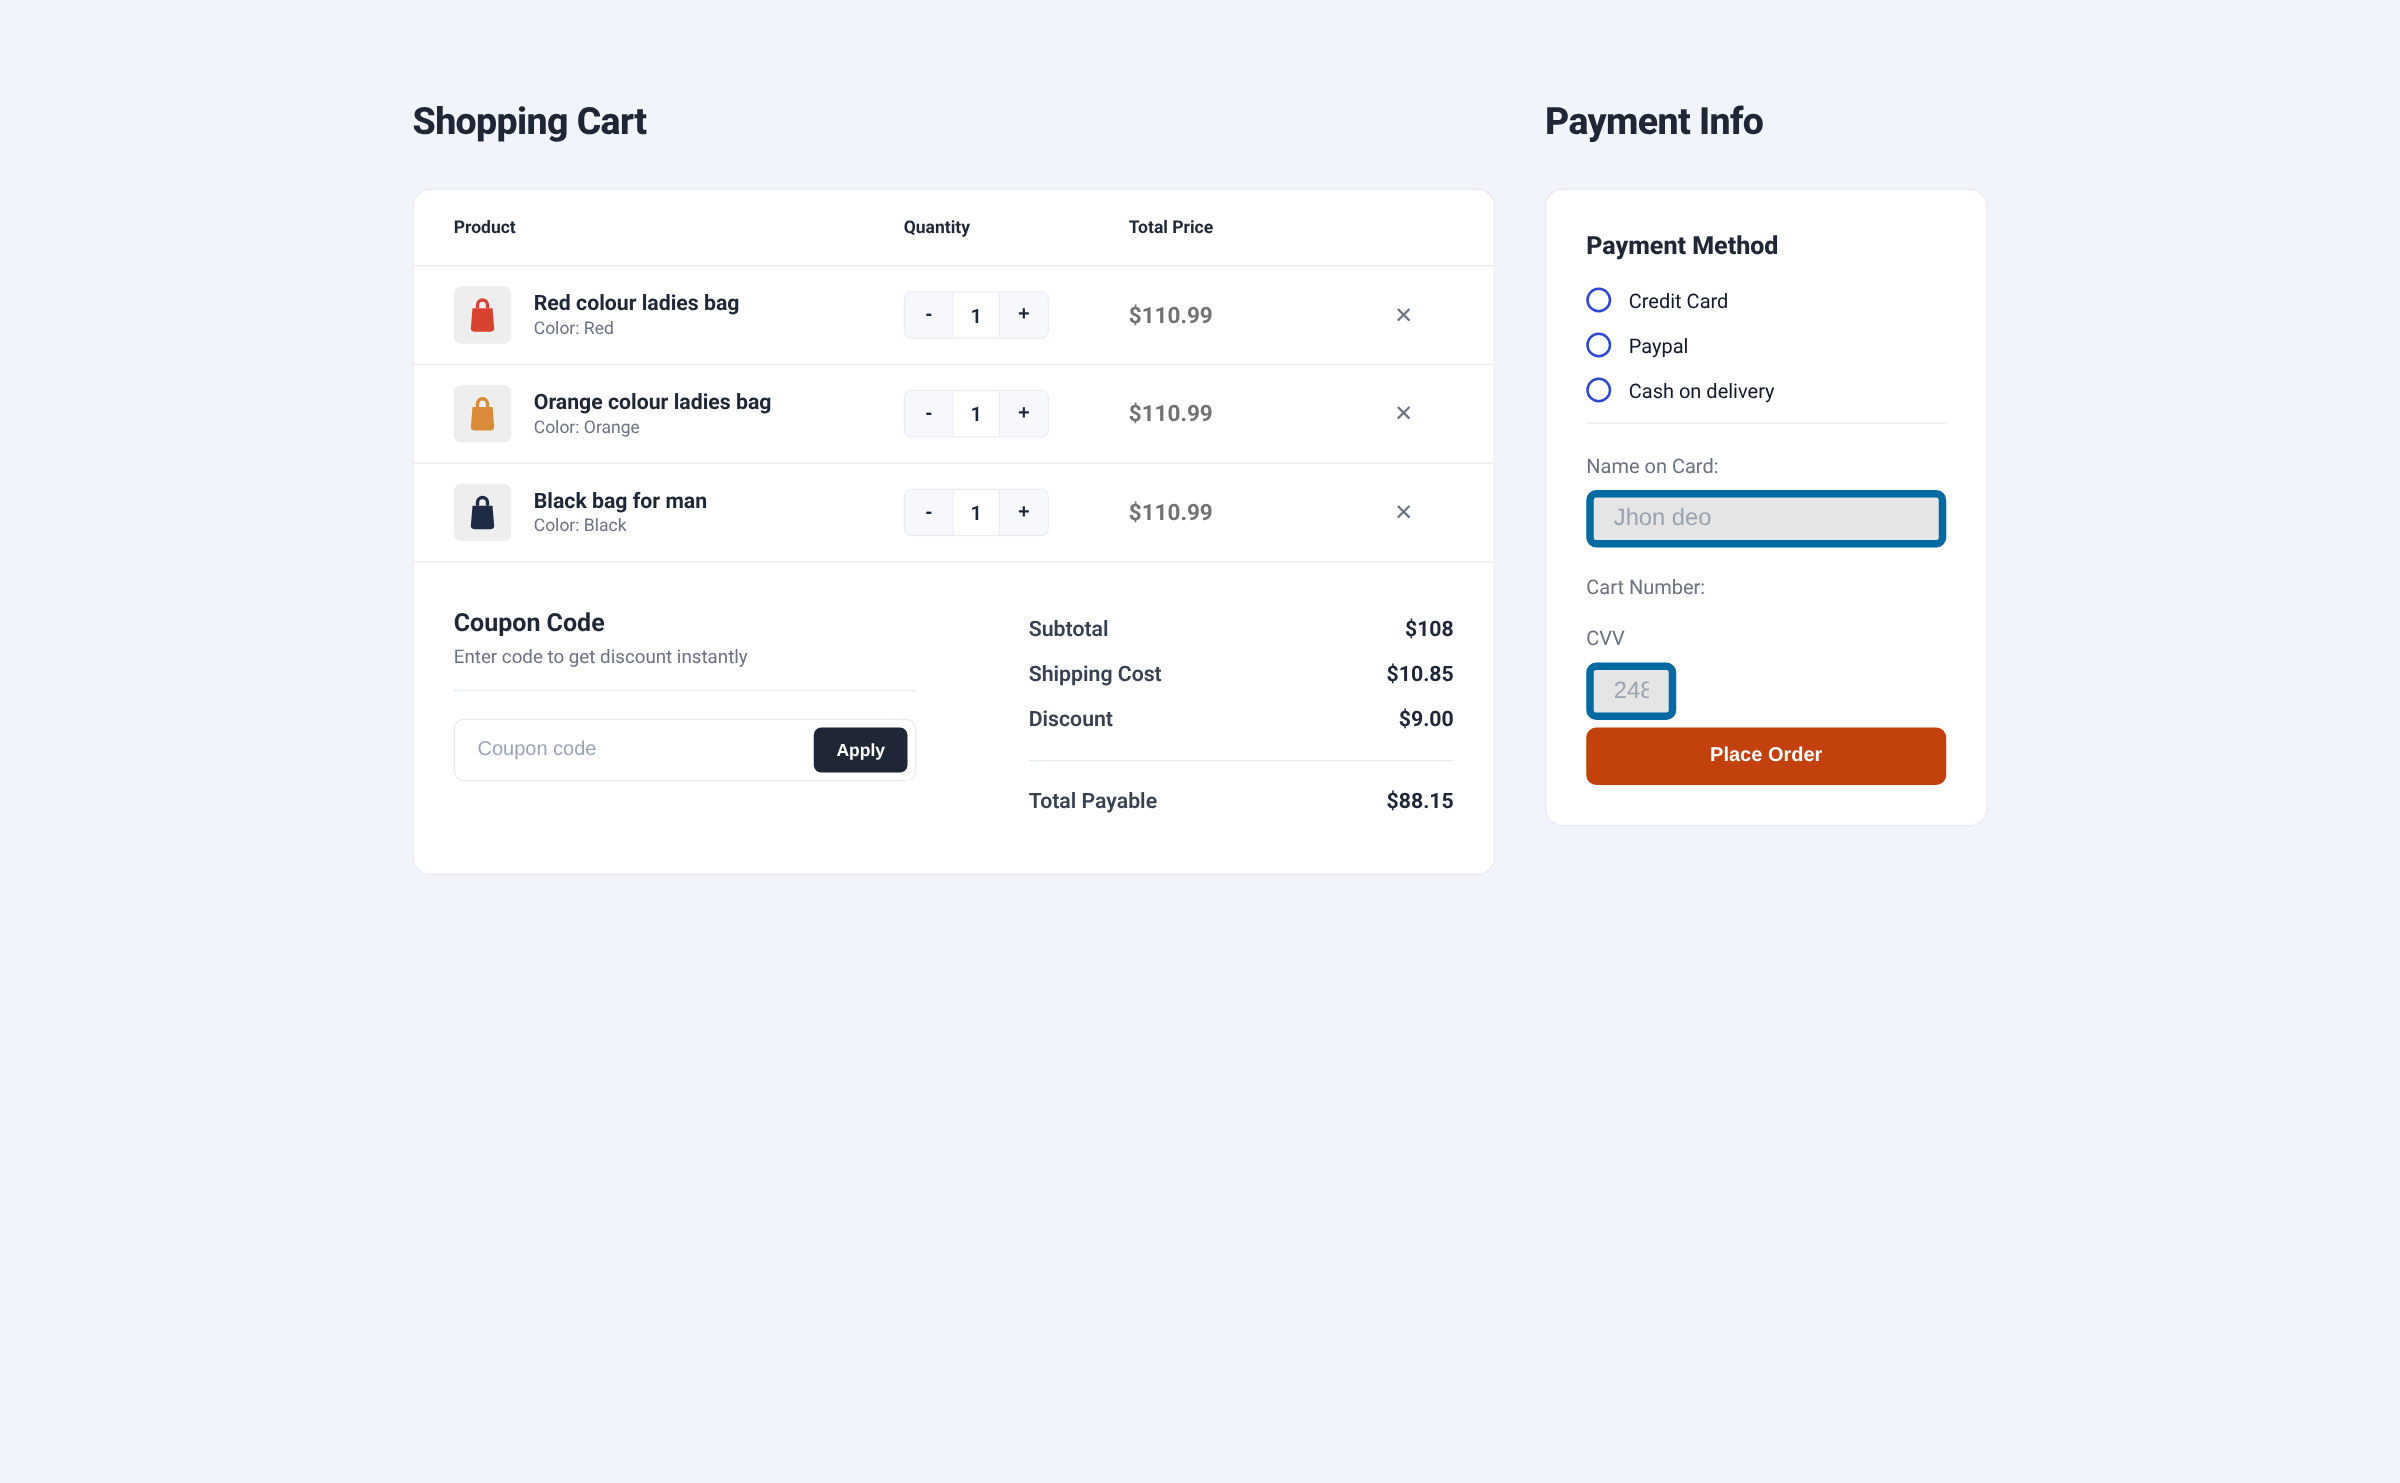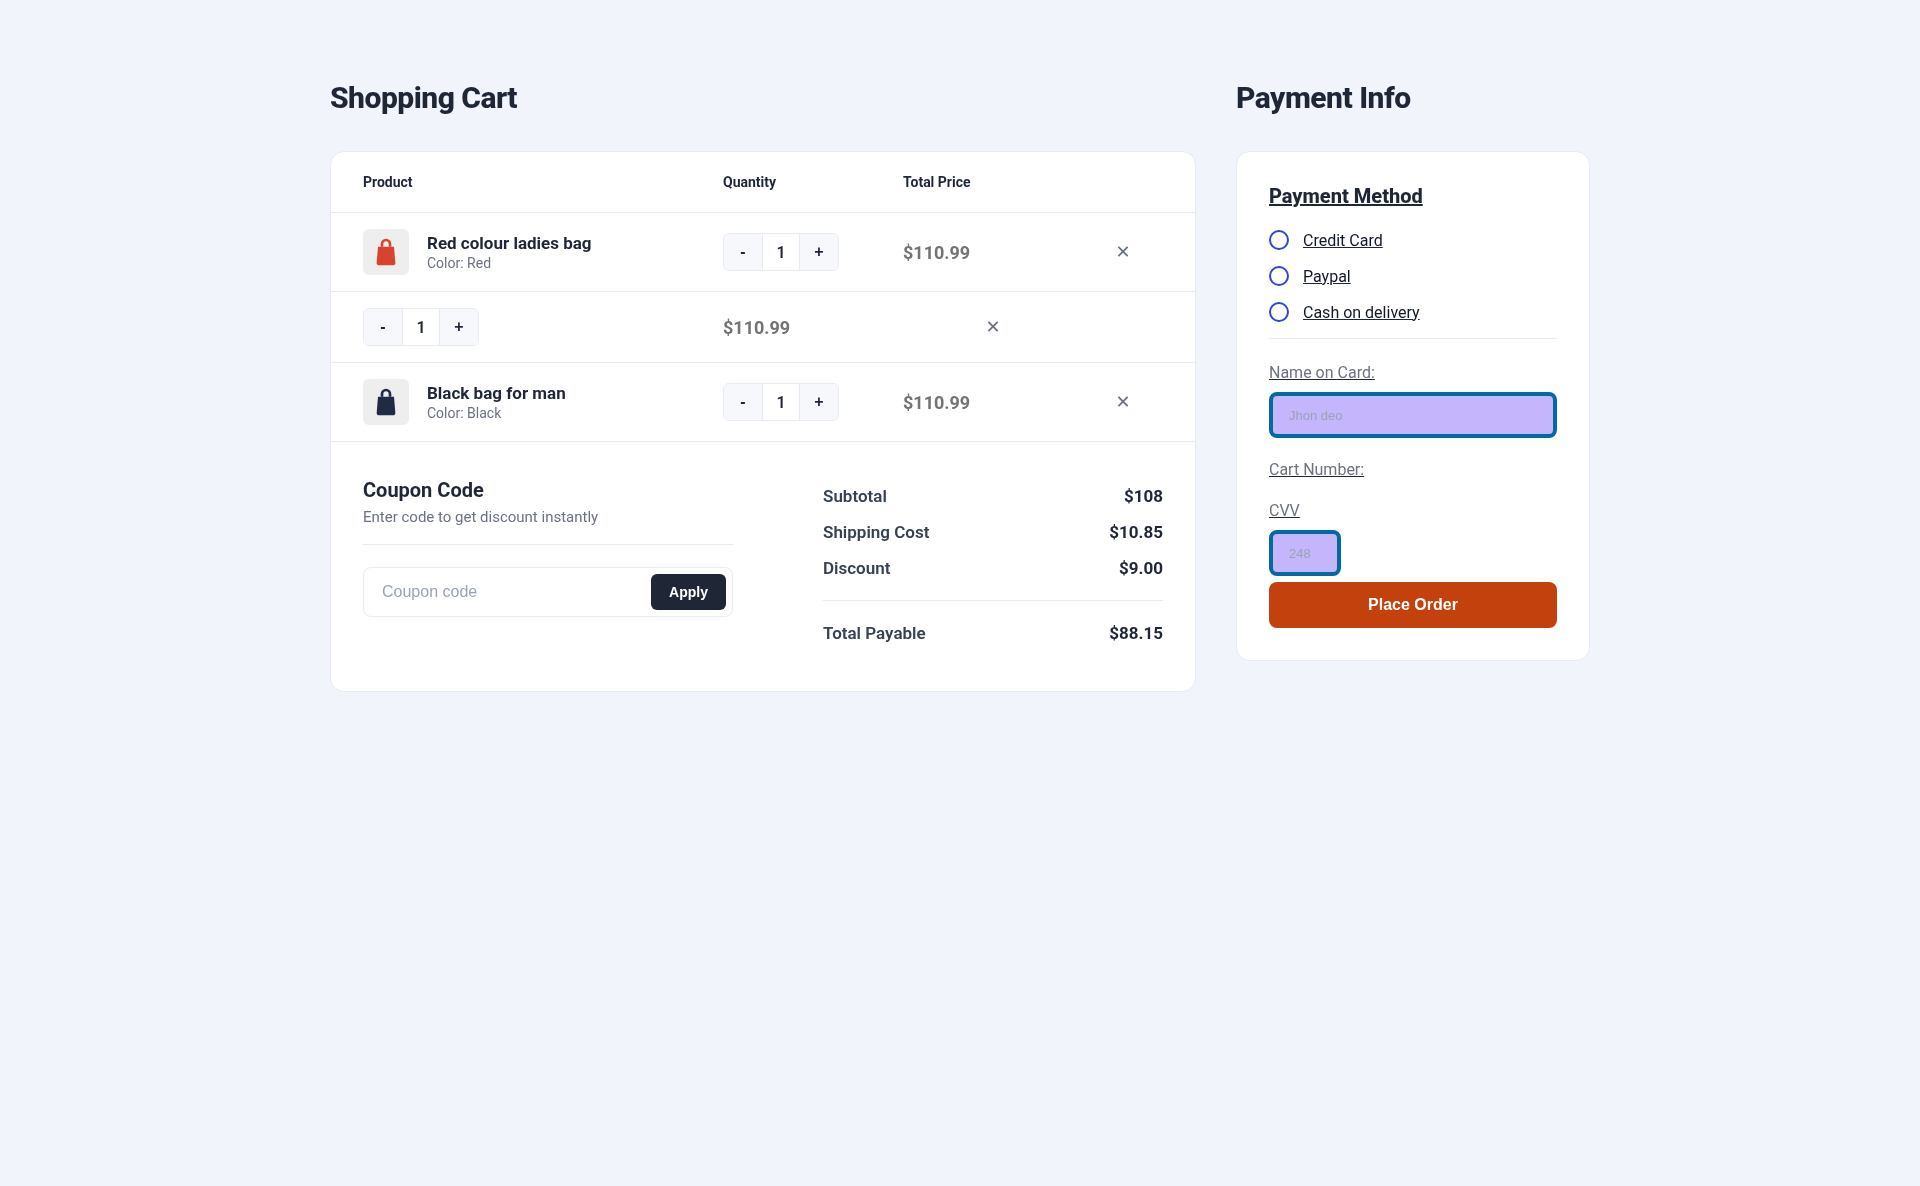--- a/index.html
+++ b/index.html
@@ -90,35 +90,35 @@
     font-weight: 600; cursor: pointer;
   }
   .totals-row {
     display: flex; justify-content: space-between;
     font-size: 17px; padding: 8px 0;
   }
   .totals-row .lbl { color: #374151; font-weight: 600; }
   .totals-row .val { font-weight: 700; color: #1f2737; }
   .totals hr { border: none; border-top: 1px solid #e7ebf3; margin: 14px 0; }
   
-  .pay-card { padding: 32px; text-decoration: underline; }
+  .pay-card { padding: 32px; }
   .pay-h2 { font-size: 20px; font-weight: 800; margin-bottom: 22px; }
   .radio-row { display: flex; align-items: center; gap: 14px; margin-bottom: 16px; cursor: pointer; }
   .radio {
     width: 20px; height: 20px; border-radius: 50%;
     border: 2px solid #2c48cf; background: #fff;
   }
   .radio-label { font-size: 16px; color: #111827; }
   .pay-divider { border: none; border-top: 1px solid #e7ebf3; margin: 10px 0 24px; }
   .field-label { font-size: 16px; color: #6b7280; margin-bottom: 10px; }
   .field {
     width: 100%; height: 46px;
-    background: #c4b5fd; border: 4px solid #0369a1;
+    background: #e5e5e5; border: 6px solid #0369a1;
     border-radius: 8px; padding: 0 16px;
-    font-size: 13px; color: #1f2737; outline: none;
+    font-size: 19px; color: #1f2737; outline: none;
   }
   .field::placeholder { color: #9aa3b2; }
   .field-group { margin-bottom: 22px; }
   .exp-row { display: grid; grid-template-columns: 1fr 1fr; gap: 46px; }
   .exp-inputs { display: flex; gap: 14px; }
   .exp-inputs .field { text-align: left; }
   .exp-inputs .small { width: 92px; }
   .exp-inputs .med { flex: 1; }
   .cvv-col .field { width: 72px; text-align: left; }
   .btn-primary {
@@ -158,53 +158,65 @@
                 <button>-</button>
                 <span>1</span>
                 <button>+</button>
               </div></div>
             <div class="price-cell">$110.99</div>
             <button class="remove">
               <span>✕</span>
             </button>
           </div>
           <div class="cart-row">
-            <div><div class="qty">
-                <button>-</button>
-                <span>1</span>
-                <button>+</button>
-              </div></div>
-            <div class="price-cell">$110.99</div>
-            <button class="remove">
-              <span>✕</span>
-            </button>
-          </div>
-          <div class="cart-row">
             <div class="product-cell">
               <div class="thumb" style="background:#eee">
                 <svg viewBox="0 0 24 24">
-                  <path fill="#1f2a44" d="M6 8h12l1 12a2 2 0 0 1-2 2H7a2 2 0 0 1-2-2L6 8z"></path>
-                  <path fill="none" stroke="#1f2a44" stroke-width="2" d="M9 8V6a3 3 0 0 1 6 0v2"></path>
+                  <path fill="#d98b3a" d="M6 8h12l1 12a2 2 0 0 1-2 2H7a2 2 0 0 1-2-2L6 8z"></path>
+                  <path fill="none" stroke="#d98b3a" stroke-width="2" d="M9 8V6a3 3 0 0 1 6 0v2"></path>
                 </svg>
               </div>
               <div>
-                <div class="p-name">Black bag for man</div>
-                <div class="p-sub">Color: Black</div>
+                <div class="p-name">Orange colour ladies bag</div>
+                <div class="p-sub">Color: Orange</div>
               </div>
             </div>
             <div><div class="qty">
                 <button>-</button>
                 <span>1</span>
                 <button>+</button>
               </div></div>
             <div class="price-cell">$110.99</div>
             <button class="remove">
               <span>✕</span>
             </button>
           </div>
+          <div class="cart-row">
+            <div class="product-cell">
+              <div class="thumb" style="background:#eee">
+                <svg viewBox="0 0 24 24">
+                  <path fill="#1f2a44" d="M6 8h12l1 12a2 2 0 0 1-2 2H7a2 2 0 0 1-2-2L6 8z"></path>
+                  <path fill="none" stroke="#1f2a44" stroke-width="2" d="M9 8V6a3 3 0 0 1 6 0v2"></path>
+                </svg>
+              </div>
+              <div>
+                <div class="p-name">Black bag for man</div>
+                <div class="p-sub">Color: Black</div>
+              </div>
+            </div>
+            <div><div class="qty">
+                <button>-</button>
+                <span>1</span>
+                <button>+</button>
+              </div></div>
+            <div class="price-cell">$110.99</div>
+            <button class="remove">
+              <span>✕</span>
+            </button>
+          </div>
         </div>
       <div class="cart-bottom">
         <div>
           <div class="coupon-title">Coupon Code</div>
           <div class="coupon-sub">Enter code to get discount instantly</div>
           <hr class="coupon-divider">
           <div class="coupon-input">
             <input type="text" placeholder="Coupon code" style="">
             <button class="btn-dark">Apply</button>
           </div>

